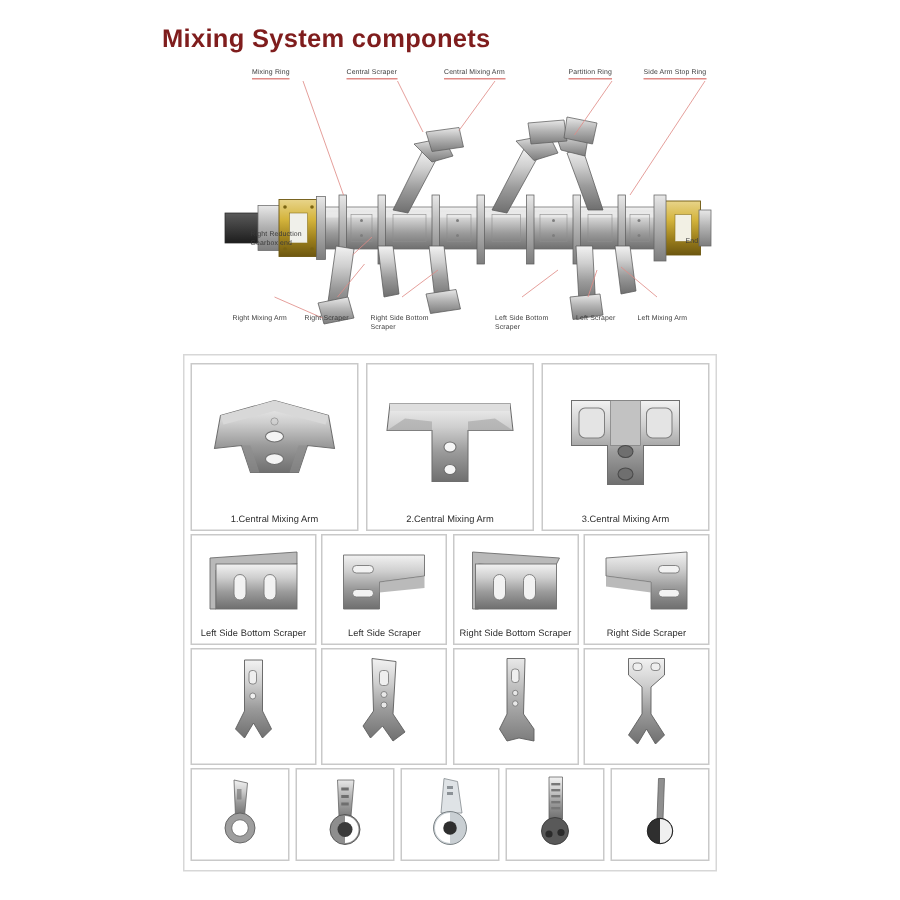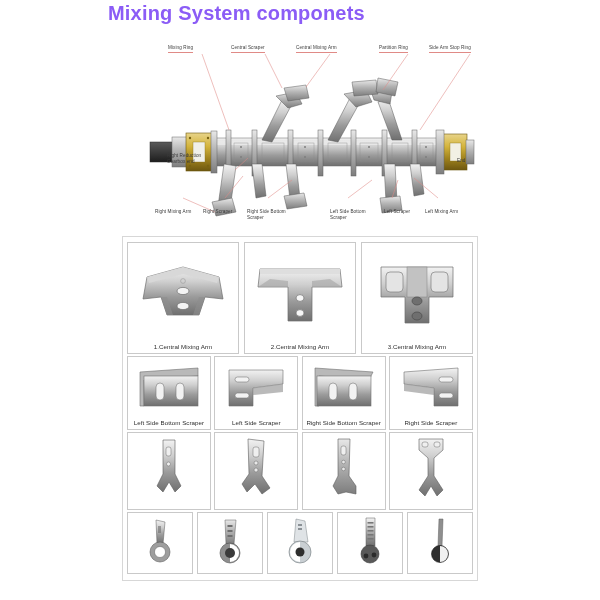--- a/index.html
+++ b/index.html
@@ -13,24 +13,24 @@
     position: relative;
     overflow: hidden;
     font-family: "Liberation Sans", sans-serif;
     color: #333;
   }
 
   
   #page-title {
     position: absolute;
     left: 108px;
-    top: 2px;
-    font-size: 20px;
+    top: 16px;
+    font-size: 17px;
     font-weight: bold;
-    color: #8b5cf6;
+    color: #7f1d1d;
     letter-spacing: 0.2px;
     white-space: nowrap;
   }
 
   
   #diagram {
     position: absolute;
     left: 0;
     top: 30px;
     width: 600px;

